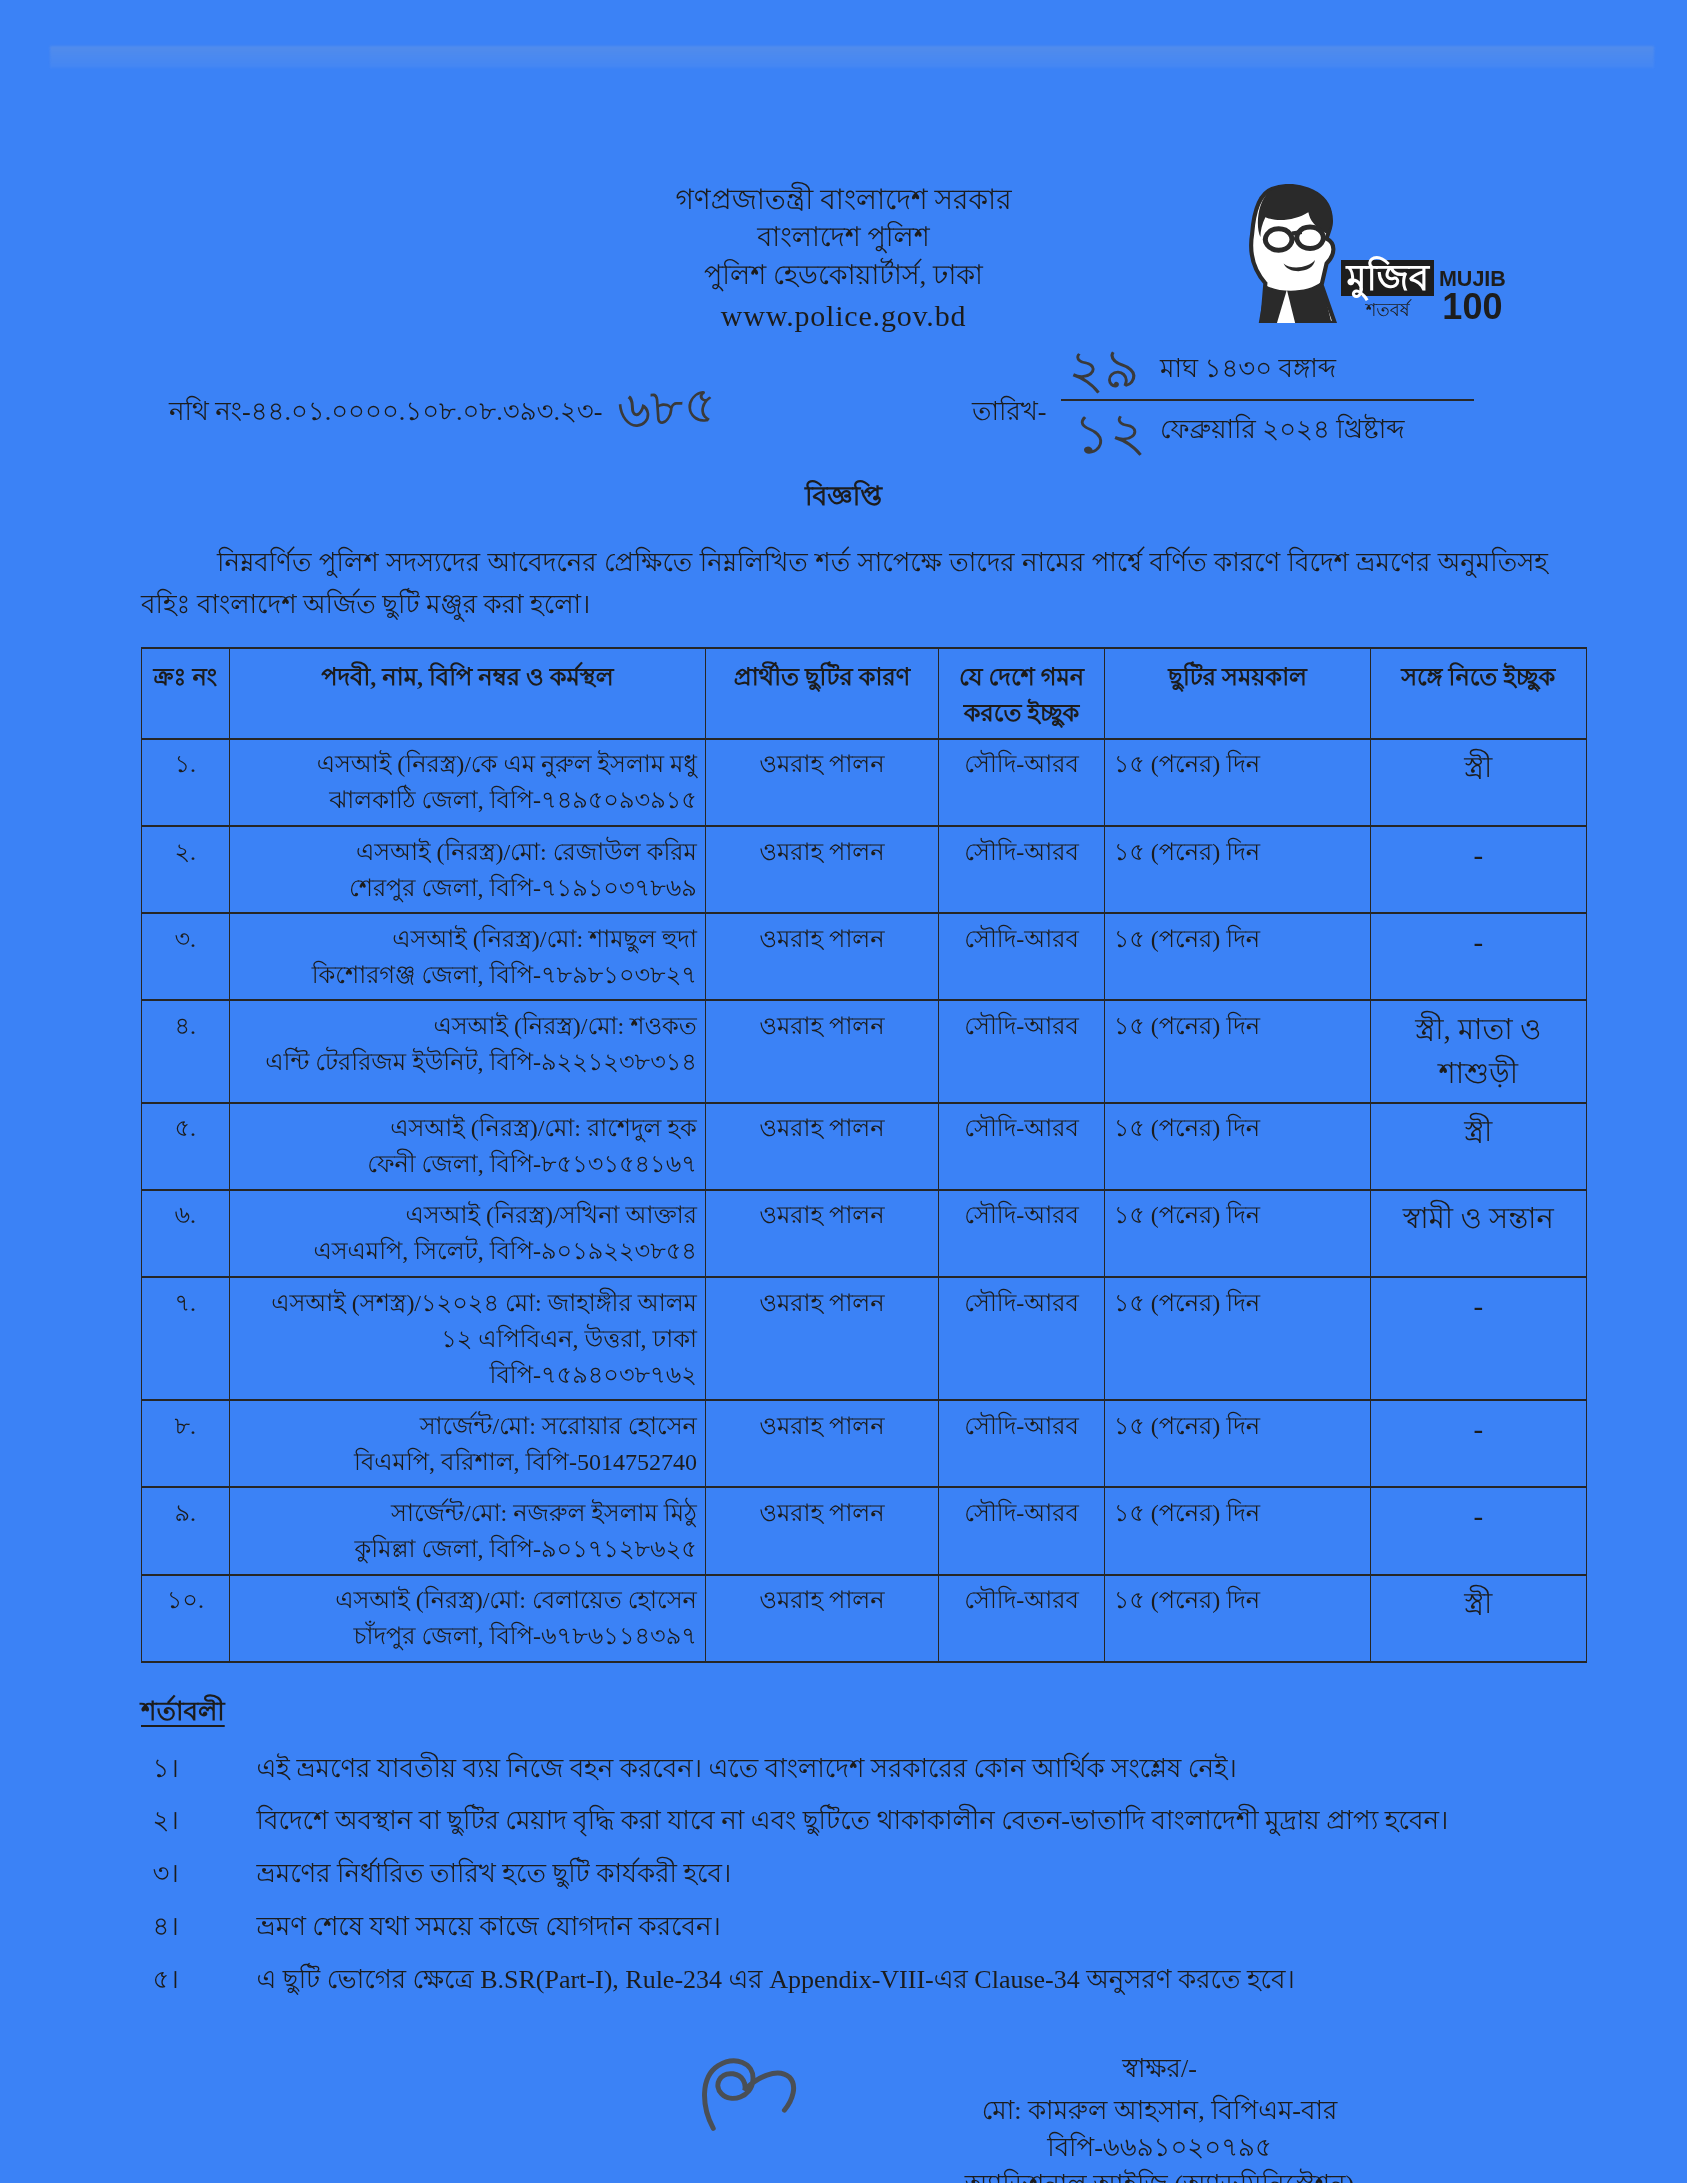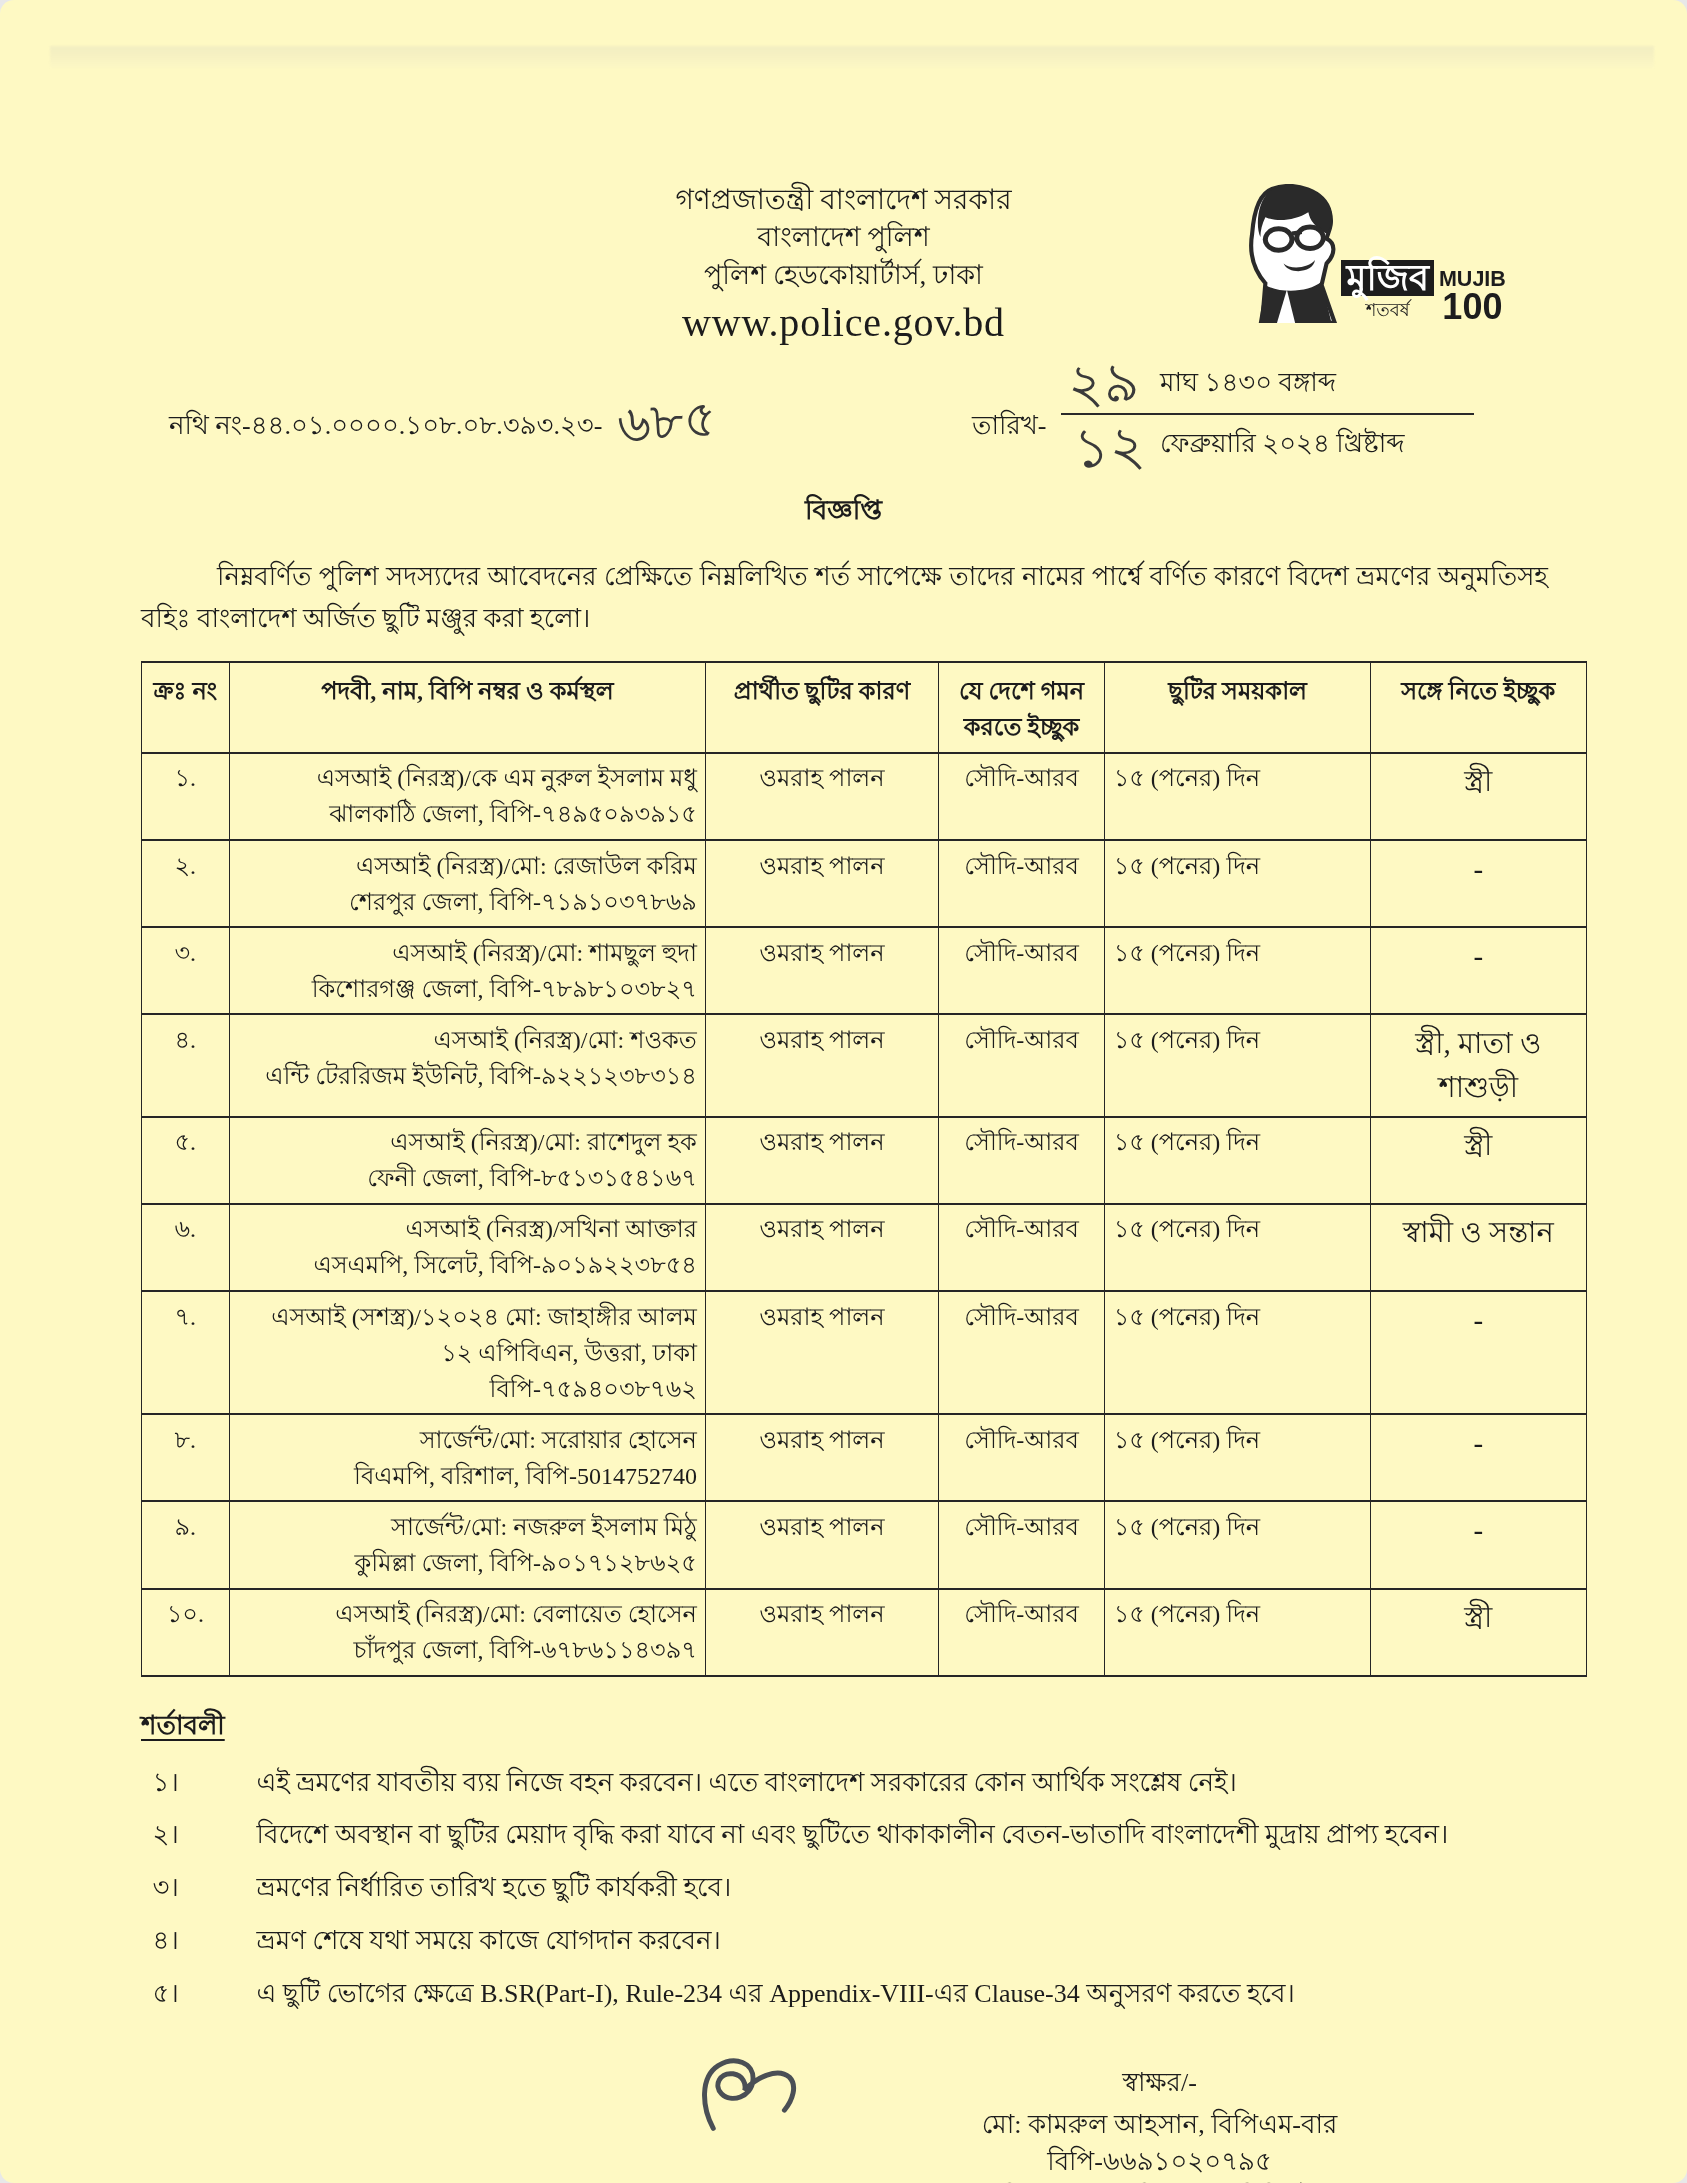--- a/index.html
+++ b/index.html
@@ -1,36 +1,35 @@
 <!DOCTYPE html>
 <html lang="bn" style="font-size:13.2px"><head>
 <meta charset="utf-8">
 <style>
   html,body{margin:0;padding:0;background:#e8e8e8;}
   .page{
     position:relative;
     width:1687px;height:2183px;
-    background:#fef9c3;
+    background:#3b82f6;
     color:#1c1c1c;
     font-family:"Liberation Serif","DejaVu Serif",serif;
     overflow:hidden;
     box-sizing:border-box;
-    border-radius:14px;
   }
   .scan-noise{
     position:absolute;top:46px;left:50px;right:33px;height:21.5px;
     background:linear-gradient(to bottom,rgba(190,190,190,.18),rgba(220,220,220,.05));
     filter:blur(0.8px);
   }
   
   .hdr{position:relative;padding-top:180px;text-align:center;line-height:1.4;}
   .hdr .l1{font-size:28px;}
   .hdr .l2{font-size:27px;}
   .hdr .l3{font-size:27px;}
-  .hdr .l4{font-size:40px;letter-spacing:0.8px;}
+  .hdr .l4{font-size:30px;letter-spacing:0.8px;}
   .logo{
     position:absolute;top:184px;right:241px;width:217px;height:139px;
     display:flex;align-items:flex-end;
   }
   .logo svg{display:block;}
   .logo-text{
     display:flex;align-items:flex-end;margin-left:-11.6px;
   }
   .logo-bn{display:flex;flex-direction:column;color:#1d1d1d;}
   .logo-bn .bn-big{font-size:36px;font-weight:bold;line-height:.9;background:#1d1d1d;color:#fff;padding:1.7px 5px;}

